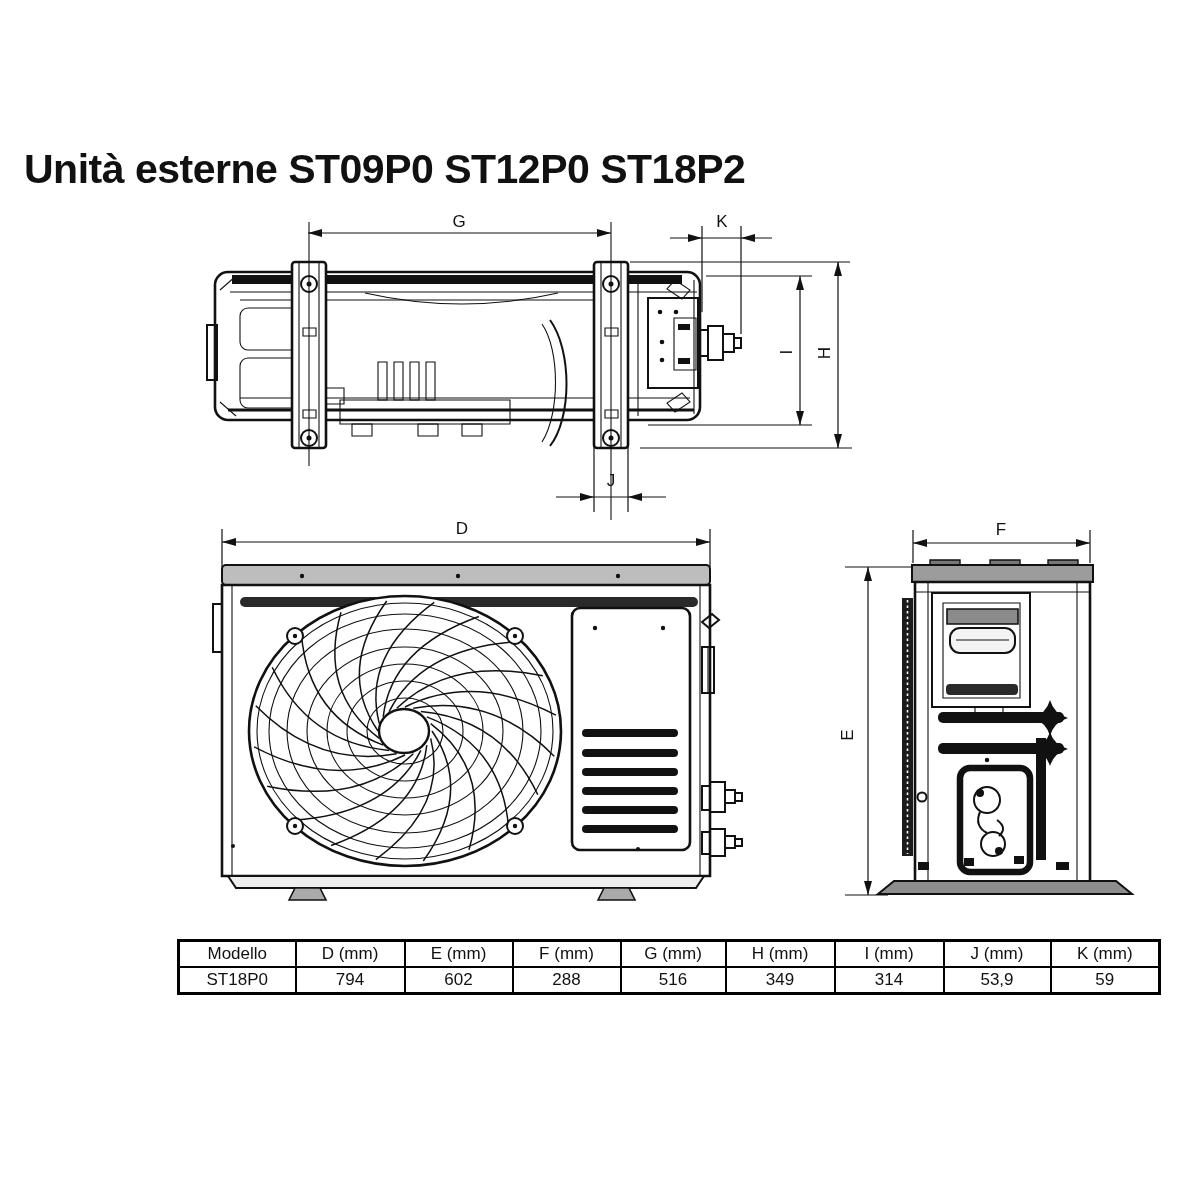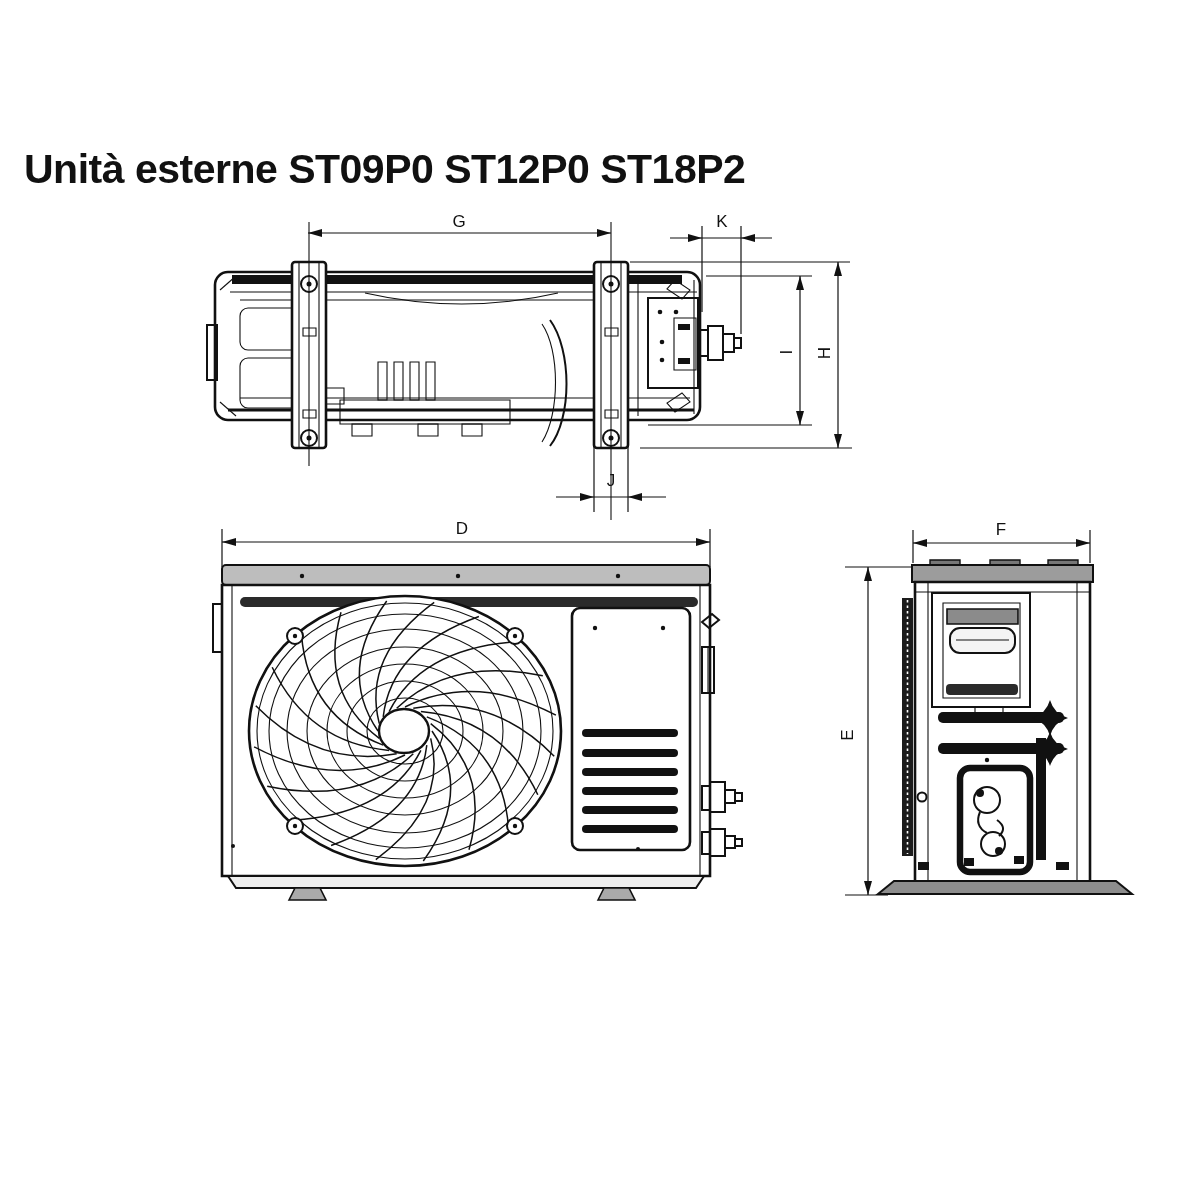--- a/index.html
+++ b/index.html
@@ -331,14 +331,36 @@
       <col style="width:109px">
       <col style="width:108px">
     <col style="width:108px">
       <col style="width:105px">
       <col style="width:109px">
     <col style="width:109px">
       <col style="width:107px">
       <col style="width:109px">
   </colgroup>
   <tbody>
+    <tr>
+      <td>Modello</td>
+      <td>D (mm)</td>
+      <td>E (mm)</td>
+      <td>F (mm)</td>
+      <td>G (mm)</td>
+      <td>H (mm)</td>
+      <td>I (mm)</td>
+      <td>J (mm)</td>
+      <td>K (mm)</td>
+    </tr>
+    <tr>
+      <td>ST18P0</td>
+      <td>794</td>
+      <td>602</td>
+      <td>288</td>
+      <td>516</td>
+      <td>349</td>
+      <td>314</td>
+      <td>53,9</td>
+      <td>59</td>
+    </tr>
   </tbody>
 </table>
 
 </body></html>

